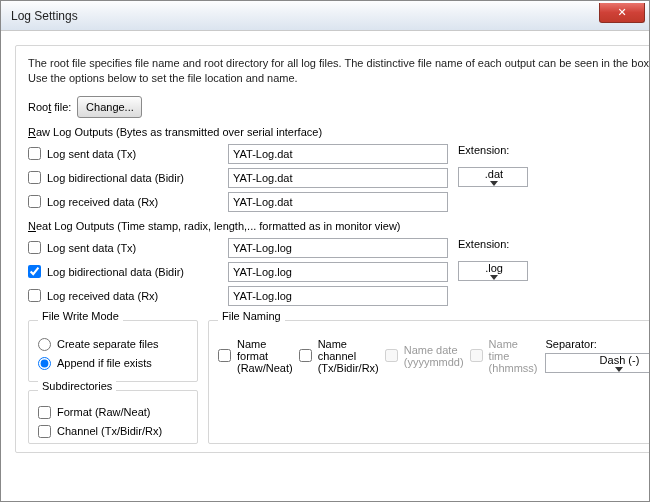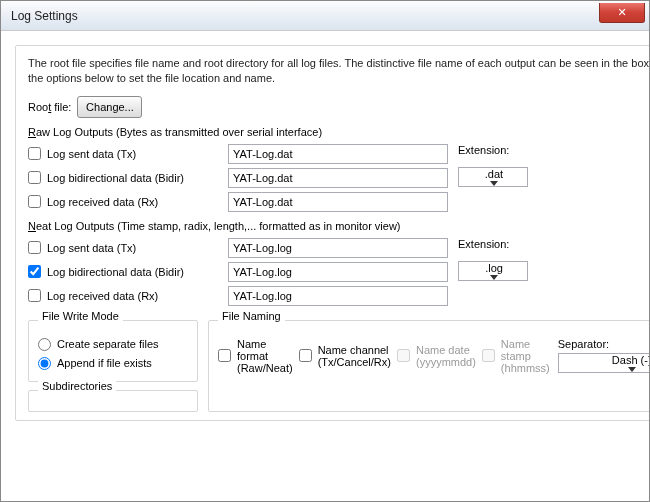--- a/index.html
+++ b/index.html
@@ -258,42 +258,52 @@
                 <span>Create separate files</span>
             </label>
             <label class="radio">
               <input type="radio" name="fwm" checked="" style="">
                 <span>Append if file exists</span>
             </label>
           </div>
         </div>
         <div class="fieldset">
           <span class="legend">Subdirectories</span>
+          <div class="fs-body">
+            <label class="chk" style="margin-bottom:6px">
+              <input type="checkbox" style="">
+                <span>Format (Raw/Neat)</span>
+            </label>
+            <label class="chk">
+              <input type="checkbox" style="">
+                <span>Channel (Tx/Bidir/Rx)</span>
+            </label>
+          </div>
         </div>
       </div>
 
       <div class="fieldset" style="flex:1">
         <span class="legend">File Naming</span>
         <div class="fs-body rightcol">
           <div class="naming-left">
             <label class="chk">
               <input type="checkbox" style="">
                 <span>Name format (Raw/Neat)</span>
             </label>
             <label class="chk">
               <input type="checkbox" style="">
-                <span>Name channel (Tx/Cancel/Rx)</span>
+                <span>Name channel (Tx/Bidir/Rx)</span>
             </label>
             <label class="chk disabled">
               <input type="checkbox" disabled="" style="">
                 <span>Name date (yyyymmdd)</span>
             </label>
             <label class="chk disabled">
               <input type="checkbox" disabled="" style="">
-                <span>Name stamp (hhmmss)</span>
+                <span>Name time (hhmmss)</span>
             </label>
           </div>
           <div class="naming-right">
             <span>Separator:</span>
             <div class="combo wide">
               <span>Dash (-)</span>
                 <span class="caret"></span>
             </div>
           </div>
         </div>

